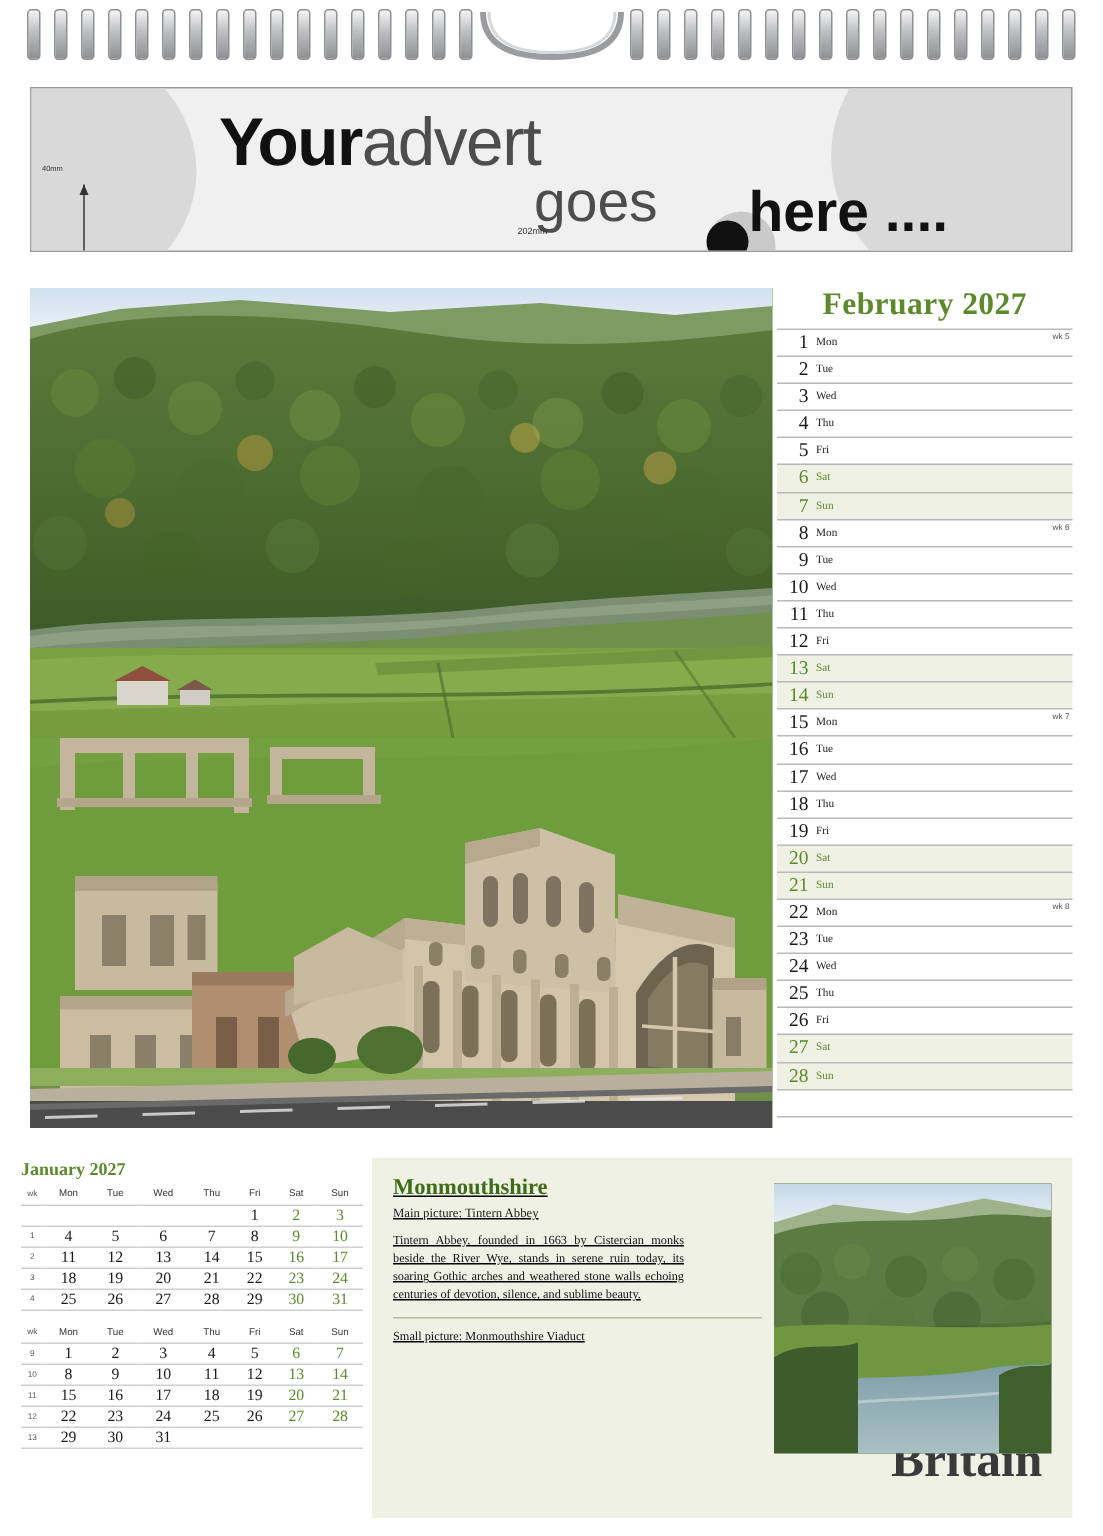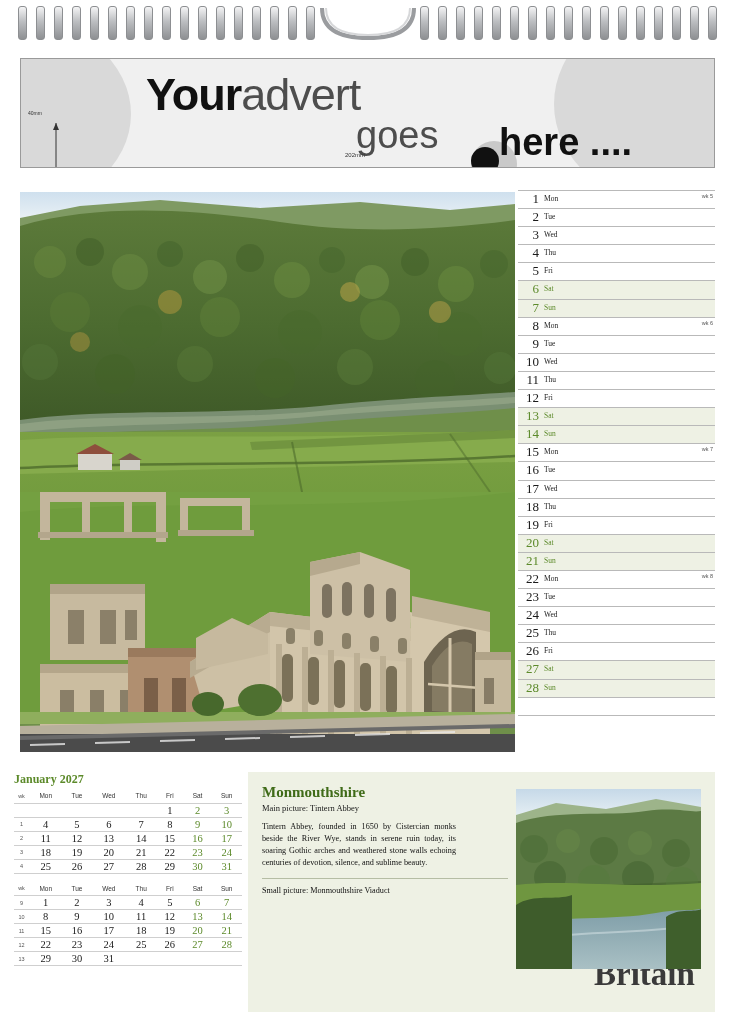--- a/index.html
+++ b/index.html
@@ -143,21 +143,21 @@
     font-size:5.5px; color:#555; width:15px;
     font-family:"Liberation Sans", sans-serif;
   }
   table.mini td.wend { color:#5c8a2a; }
 
   
   .desc {
     position:absolute; left:248px; top:772px; width:467px; height:240px;
     background:#eef1e4;
   }
-  .desc-inner { padding:12px 28px 0 14px; width:236px; }
+  .desc-inner { padding:12px 28px 0 14px; width:236px;text-decoration:underline; }
   .desc-title {
     font-size:15px; color:#3f6b18; font-weight:700; margin-bottom:2px;
     font-family:"Liberation Serif", serif;
   }
   .desc-sub {
     font-size:8.5px; color:#1a1a1a; margin-bottom:8px;
   }
   .desc-body {
     font-size:8.2px; line-height:12px; color:#111; text-align:justify;
   }
@@ -450,20 +450,21 @@
     </g>
 
     <g>
       <ellipse cx="240" cy="508" rx="22" ry="16" fill="#4e7030"></ellipse>
       <ellipse cx="188" cy="512" rx="16" ry="12" fill="#47682c"></ellipse>
     </g>
   </svg>
 </div>
 
 <div class="month-col">
+  <div class="month-title">February 2027</div>
   <div id="day-rows">
       <div class="day-row">
         <div class="day-num">1</div>
         <div class="day-name">Mon</div>
         <div class="wk">wk 5</div>
       </div>
       <div class="day-row">
         <div class="day-num">2</div>
         <div class="day-name">Tue</div>
       </div>
@@ -717,21 +718,21 @@
           </tr>
         </tbody>
       </table>
   </div>
 </div>
 
 <div class="desc">
   <div class="desc-inner">
     <div class="desc-title">Monmouthshire</div>
     <div class="desc-sub">Main picture: Tintern Abbey</div>
-    <div class="desc-body">Tintern Abbey, founded in 1650 by Cistercian monks beside the River Wye, stands in serene ruin today, its soaring Gothic arches and weathered stone walls echoing centuries of devotion, silence, and sublime beauty.</div>
+    <div class="desc-body">Tintern Abbey, founded in 1663 by Cistercian monks beside the River Wye, stands in serene ruin today, its soaring Gothic arches and weathered stone walls echoing centuries of devotion, silence, and sublime beauty.</div>
     <hr class="desc-rule">
     <div class="desc-small">Small picture: Monmouthshire Viaduct</div>
   </div>
 
   <div class="logo">
     <div class="logo-1">Scenes of</div>
     <div class="logo-2">Britain</div>
   </div>
 </div>
 

